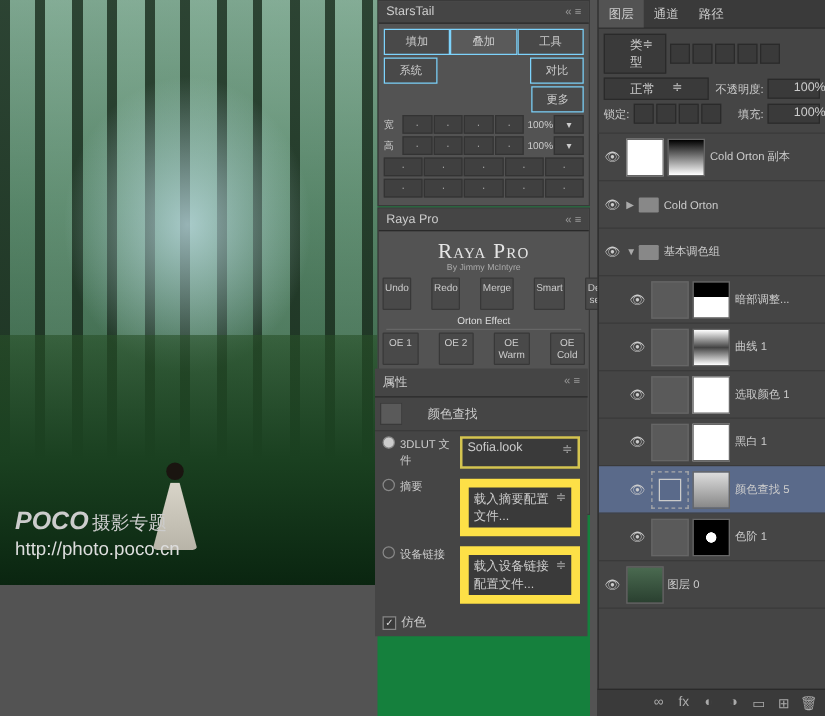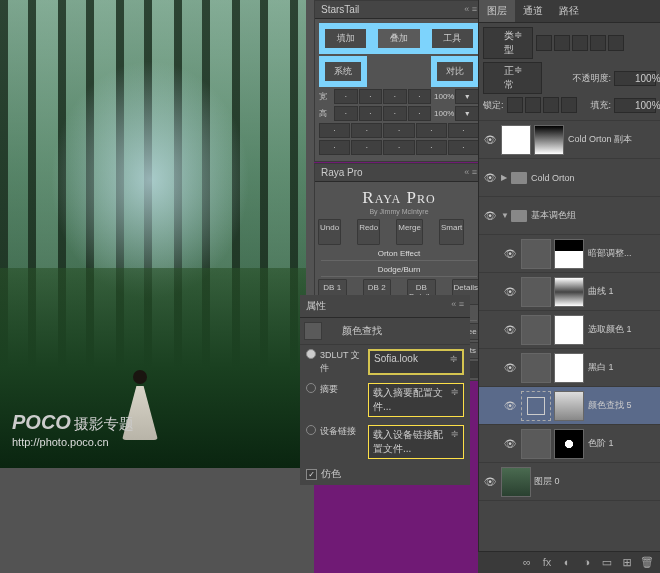--- a/index.html
+++ b/index.html
@@ -7,49 +7,49 @@
 .photo{position:absolute;left:0;top:0;width:306px;height:468px;background:linear-gradient(180deg,#7fa890 0%,#4a7a5a 35%,#2d5a3a 60%,#1a3a25 100%);overflow:hidden}
 .trees{position:absolute;inset:0;background:repeating-linear-gradient(90deg,rgba(30,50,35,0.85) 0 8px,rgba(120,160,140,0.3) 8px 28px,rgba(30,50,35,0.85) 28px 36px,rgba(140,180,160,0.35) 36px 58px)}
 .sky{position:absolute;left:50px;top:60px;width:200px;height:240px;background:radial-gradient(ellipse,rgba(200,230,240,0.7),transparent 70%)}
 .grass{position:absolute;left:0;bottom:0;width:100%;height:200px;background:linear-gradient(180deg,rgba(40,80,40,0.6),#1a4020 50%,#0a2510)}
 .figure{position:absolute;left:115px;top:370px;width:50px;height:80px}
 .figure .head{width:14px;height:14px;background:#1a1510;border-radius:50%;margin:0 auto}
 .figure .dress{width:36px;height:54px;background:linear-gradient(#d8d4c8,#b8b4a8);margin:2px auto 0;clip-path:polygon(40% 0,60% 0,100% 100%,0 100%);border-radius:4px}
 .wm{position:absolute;left:12px;bottom:20px;color:#fff}
 .wm .big{font-size:20px;font-weight:700;font-style:italic}
 .wm .cn{font-size:15px}
-.wm .url{font-size:11px;color:#ddd;margin-top:2px}
-.midcol{position:absolute;left:314px;top:0;width:170px;height:573px;background:#701a75}
+.wm .url{font-size:15px;color:#ddd;margin-top:2px}
+.midcol{position:absolute;left:302px;top:0;width:170px;height:573px;background:#15803d}
 .panel{background:#535353;border:1px solid #3a3a3a;margin-bottom:1px}
 .phead{background:#454545;font-size:10px;padding:3px 6px;border-bottom:1px solid #2a2a2a;display:flex;justify-content:space-between;cursor:move}
 .phead .x{font-size:9px;color:#999}
 .pbody{padding:4px}
 .tabrow{display:flex;gap:0;margin-bottom:2px}
-.tab{flex:1;background:#494949;border:6px solid #7dd3fc;padding:3px 2px;text-align:center;font-size:9px;cursor:pointer}
+.tab{flex:1;background:#494949;border:1px solid #7dd3fc;padding:3px 2px;text-align:center;font-size:9px;cursor:pointer}
 .tab.act{background:#5a5a5a}
 .numrow{display:flex;gap:1px;margin-bottom:2px;align-items:center}
 .numrow .lbl{font-size:8px;width:14px}
 .numrow .n{flex:1;background:#404040;border:1px solid #333;padding:2px 1px;text-align:center;font-size:8px;cursor:pointer}
 .numrow .pct{font-size:8px;margin-left:2px}
 .raya-title{text-align:center;padding:6px 0 2px}
 .raya-title .main{font-family:Georgia,serif;font-size:17px;font-variant:small-caps;letter-spacing:1px;color:#e5e5e5}
 .raya-title .sub{font-size:7px;color:#aaa}
 .btnrow{display:flex;gap:16px;margin:2px 3px}
 .btn{flex:1;background:#494949;border:1px solid #383838;padding:3px 1px;text-align:center;font-size:8px;cursor:pointer;border-radius:1px}
 .sect{text-align:center;font-size:8px;color:#ddd;border-bottom:1px solid #666;margin:4px 6px 2px;padding-bottom:2px}
 .btn.under{text-decoration:underline}
 .props{position:absolute;left:300px;top:295px;width:170px;background:#454545}
 .props .phead{padding:4px 6px;font-size:11px}
 .props .icon-row{padding:4px;display:flex;align-items:center;gap:20px;border-bottom:1px solid #3a3a3a}
 .props .icon-row .sq{width:18px;height:18px;background:#5a5a5a;border:1px solid #3a3a3a}
 .props .field{display:flex;padding:4px 6px;gap:4px}
 .props .field .dot{width:10px;height:10px;border:1px solid #888;border-radius:50%}
 .props .field .dot.on{background:#ccc}
 .props .field .flbl{width:44px;font-size:9px}
-.props .field .fval{flex:1;background:#3a3a3a;border:1px solid #fde047;padding:2px 4px;font-size:9px;cursor:pointer;display:flex;justify-content:space-between}
+.props .field .fval{flex:1;background:#3a3a3a;border:7px solid #fde047;padding:2px 4px;font-size:9px;cursor:pointer;display:flex;justify-content:space-between}
 .props .field .fval.hl{border:2px solid #d4c450}
 .props .field .fval .dd{color:#aaa}
 .chk{display:flex;align-items:center;gap:4px;padding:4px 6px}
 .chk .box{width:11px;height:11px;background:#3a3a3a;border:1px solid #888;display:flex;align-items:center;justify-content:center;font-size:8px;color:#ddd}
 .rightcol{position:absolute;left:478px;top:0;width:182px;height:573px;background:#454545;border-left:1px solid #2a2a2a}
 .rtabs{display:flex;background:#3a3a3a;border-bottom:1px solid #2a2a2a}
 .rtab{padding:4px 8px;font-size:10px;cursor:pointer}
 .rtab.act{background:#535353}
 .rtop{padding:4px;background:#454545;border-bottom:1px solid #3a3a3a}
 .rtop .row{display:flex;align-items:center;gap:3px;margin-bottom:3px}
@@ -103,20 +103,24 @@
       <div class="tabrow">
         <div class="tab">填加</div>
         <div class="tab act">叠加</div>
         <div class="tab">工具</div>
       </div>
       <div class="tabrow">
         <div class="tab" style="flex:0.5">系统</div>
         <div style="flex:1"></div>
         <div class="tab" style="flex:0.5">对比</div>
       </div>
+      <div class="tabrow">
+          <div style="flex:2"></div>
+          <div class="tab" style="flex:0.6">更多</div>
+        </div>
       <div class="numrow">
           <span class="lbl">宽</span>
           <span class="n">·</span>
           <span class="n">·</span>
           <span class="n">·</span>
           <span class="n">·</span>
           <span class="pct">100%</span>
           <span class="n">▾</span>
         </div>
       <div class="numrow">
@@ -156,20 +160,26 @@
       </div>
     <div class="btnrow">
       <div class="btn">Undo</div>
       <div class="btn">Redo</div>
       <div class="btn">Merge</div>
       <div class="btn">Smart</div>
       <div class="btn">De-sel</div>
       <div class="btn">Delete</div>
     </div>
     <div class="sect">Orton Effect</div>
+    <div class="btnrow">
+      <div class="btn">OE 1</div>
+      <div class="btn">OE 2</div>
+      <div class="btn">OE Warm</div>
+      <div class="btn">OE Cold</div>
+    </div>
     <div class="sect">Dodge/Burn</div>
     <div class="btnrow">
       <div class="btn">DB 1</div>
       <div class="btn">DB 2</div>
       <div class="btn">DB Details</div>
       <div class="btn">Details</div>
     </div>
     <div class="sect">Enhancements</div>
     <div class="btnrow">
       <div class="btn">Autumn</div>
@@ -241,21 +251,21 @@
         </div>
       <div class="iconsrow">
           <div class="ic"></div>
           <div class="ic"></div>
           <div class="ic"></div>
           <div class="ic"></div>
           <div class="ic"></div>
         </div>
     </div>
     <div class="row">
-      <div class="dd" style="width:59px">
+      <div class="dd" style="width:84px">
           <span>正常</span>
           <span>≑</span>
         </div>
       <span style="font-size:9px;margin-left:auto">不透明度:</span>
       <div class="dd" style="width:42px">
           <span>100%</span>
           <span>▾</span>
         </div>
     </div>
     <div class="row">

